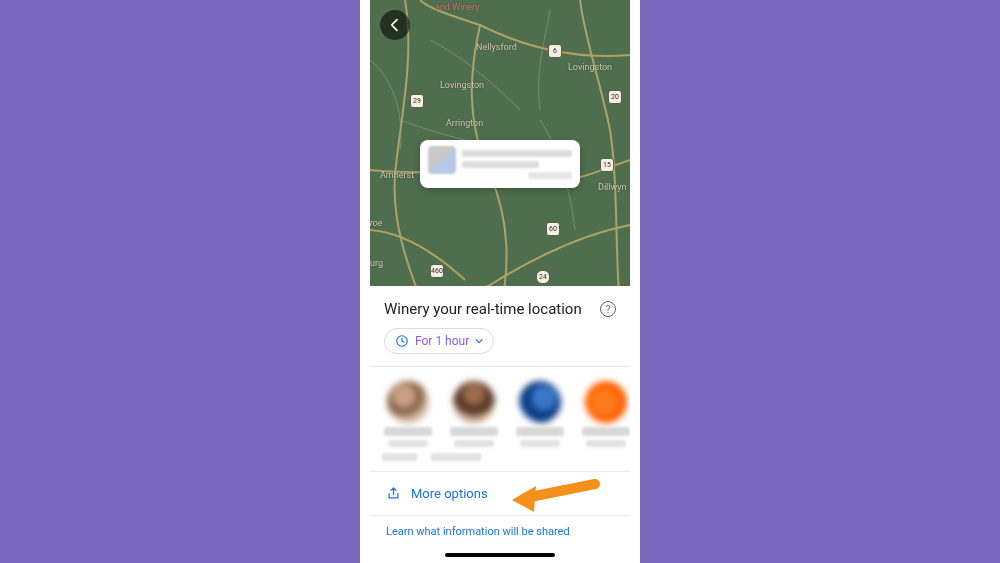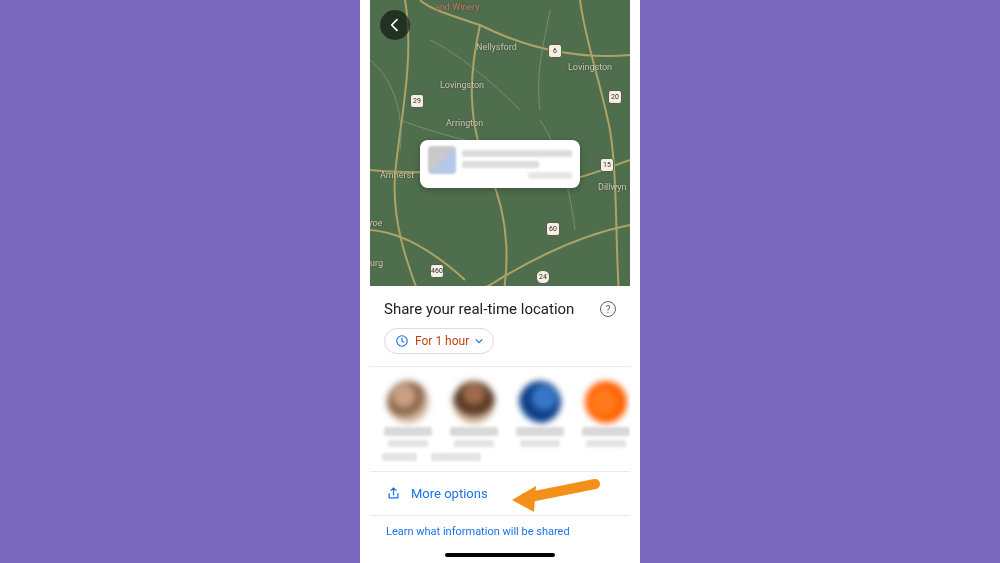--- a/index.html
+++ b/index.html
@@ -96,21 +96,21 @@
     display:flex;align-items:center;justify-content:space-between;
     padding: 14px 14px 10px;
   }
   .sheet-title {font-size:15px;color:#202124;font-weight:400;}
   .help-icon{width:16px;height:16px;border:1.5px solid #5f6368;border-radius:50%;display:flex;align-items:center;justify-content:center;font-size:10px;color:#5f6368;cursor:pointer;}
   .duration-row{padding:0 14px 12px;}
   .duration-chip{
     display:inline-flex;align-items:center;gap:6px;
     border:1px solid #dadce0;border-radius:16px;
     padding:5px 10px;
-    color:#c2410c;font-size:12px;cursor:pointer;
+    color:#8b5cf6;font-size:12px;cursor:pointer;
   }
   .duration-chip svg{flex-shrink:0;}
   .divider{height:1px;background:#e8eaed;}
   .contacts{
     display:flex;gap:14px;
     padding:14px 12px 6px;
     overflow:hidden;
   }
   .contact{flex:0 0 52px;display:flex;flex-direction:column;align-items:center;gap:4px;}
   .contact .avatar{width:42px;height:42px;border-radius:50%;}
@@ -195,21 +195,21 @@
         <div class="lines">
           <div></div>
             <div></div>
             <div></div>
         </div>
       </div>
     </div>
 
     <div class="sheet">
       <div class="sheet-header">
-        <div class="sheet-title">Share your real-time location</div>
+        <div class="sheet-title">Winery your real-time location</div>
         <div class="help-icon">?</div>
       </div>
       <div class="duration-row">
         <div class="duration-chip">
           <svg width="14" height="14" viewBox="0 0 24 24">
               <circle cx="12" cy="12" r="9" stroke="#1a73e8" stroke-width="2" fill="none"></circle>
               <path d="M12 7 V12 L15 14" stroke="#1a73e8" stroke-width="2" fill="none" stroke-linecap="round"></path>
             </svg>
           <span>For 1 hour</span>
           <svg width="8" height="8" viewBox="0 0 10 10">

